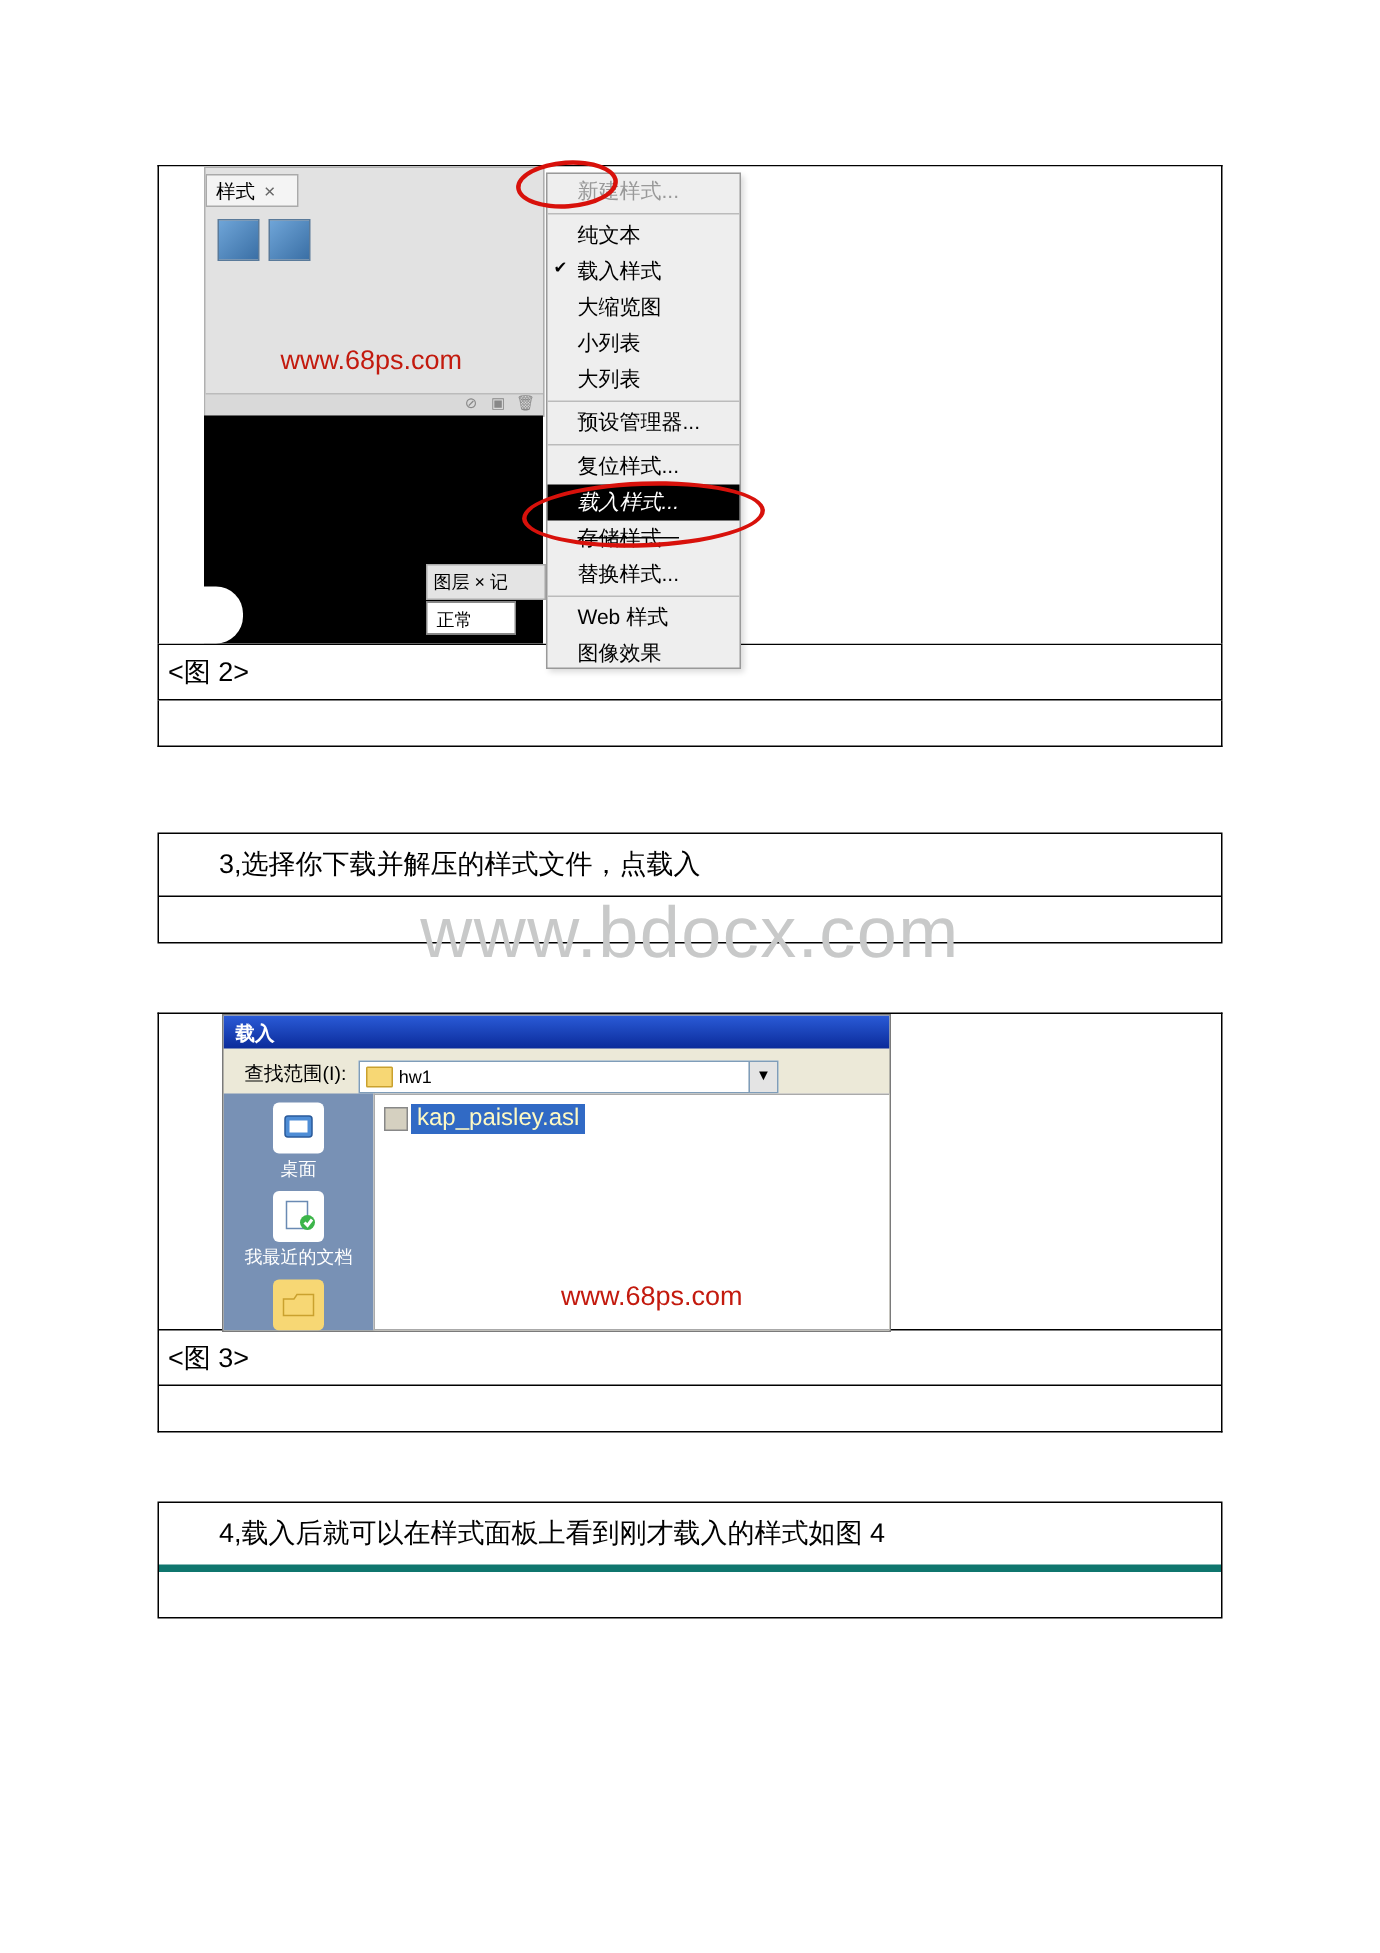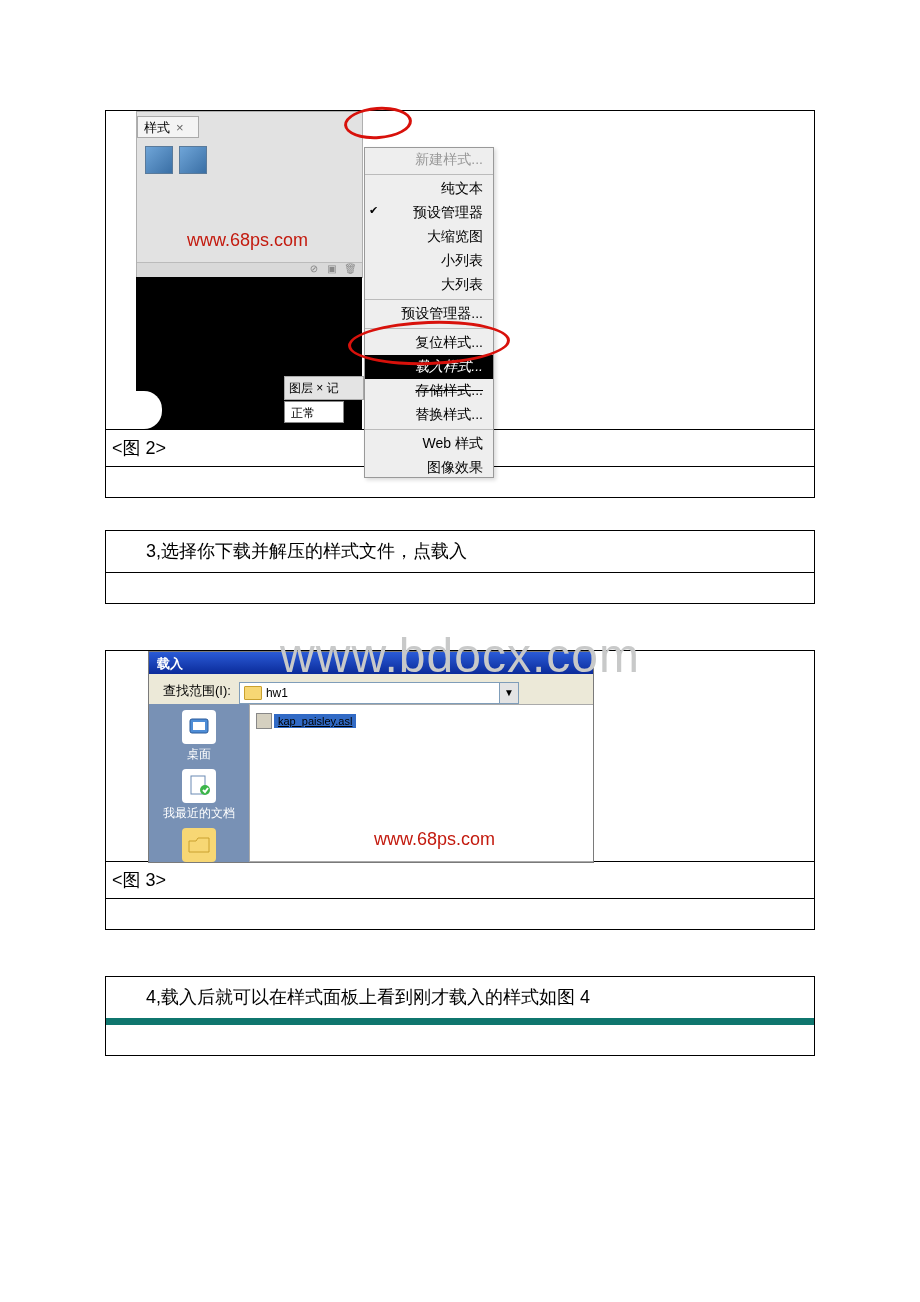--- a/index.html
+++ b/index.html
@@ -37,21 +37,20 @@
     top: 595px;
     left: 0;
     width: 920px;
     text-align: center;
     font-size: 48px;
     color: #c8c9c9;
     letter-spacing: 1px;
     z-index: 10;
     pointer-events: none;
     font-family: Arial, sans-serif;
-    margin-top: 33px;
   }
 
   
   .fig2 {
     height: 318px;
     position: relative;
     background: #fff;
   }
   .fig2 .stylespanel {
     position: absolute;
@@ -114,27 +113,26 @@
     box-sizing: border-box;
   }
   .fig2 .normalsel {
     position: absolute; left: 178px; top: 290px;
     width: 60px; height: 22px;
     background: #fff; border: 1px solid #888;
     font-size: 12px; padding: 3px 6px;
     box-sizing: border-box;
   }
   .fig2 .menu {
-    position: absolute; left: 258px; top: 36px;
+    position: absolute; left: 258px; top: 4px;
     width: 128px;
     background: #eee;
     border: 1px solid #999;
     box-shadow: 2px 2px 4px rgba(0,0,0,0.15);
     font-size: 14px;
-    text-align: right;
   }
   .fig2 .menu .mi {
     padding: 3px 10px 3px 20px;
     position: relative;
   }
   .fig2 .menu .mi.check::before {
     content: "✔";
     position: absolute; left: 4px; font-size: 11px;
   }
   .fig2 .menu .sep {
@@ -233,24 +231,23 @@
     position: absolute; left: 100px; top: 52px;
     right: 0; bottom: 0;
     background: #fff;
     border: 1px solid #aaa;
     border-right: none;
     padding: 6px;
   }
   .fig3 .filesel {
     display: inline-block;
     background: #316ac5;
-    color: #000000;
-    font-size: 11px;
+    color: #fef9c3;
+    font-size: 16px;
     padding: 1px 4px;
-    text-decoration: underline;
   }
   .fig3 .fileicon {
     display: inline-block;
     width: 14px; height: 14px;
     background: #d5d0c0;
     border: 1px solid #888;
     vertical-align: middle;
     margin-right: 2px;
   }
   .fig3 .url2 {
@@ -259,21 +256,21 @@
     color: #c31a0e; font-size: 18px; font-family: Arial;
   }
 
   .blank {
     border: 1px solid #000;
     border-top: none;
     height: 30px;
   }
   .section-wrap {
     border: 1px solid #000;
-    margin-top: 32px;
+    margin-top: 57px;
   }
   .section-wrap3 {
     border: 1px solid #000;
     margin-top: 46px;
   }
 </style>
 </head>
 <body>
 
 <div class="watermark">www.bdocx.com</div>
@@ -300,21 +297,21 @@
       </div>
       <div class="black"></div>
       <div class="notch"></div>
       <div class="layerpanel">图层 × 记</div>
       <div class="normalsel">正常</div>
 
       <div class="menu">
         <div class="mi" style="color:#999">新建样式...</div>
         <div class="sep"></div>
         <div class="mi">纯文本</div>
-        <div class="mi check">预设管理器</div>
+        <div class="mi check">载入样式</div>
         <div class="mi">大缩览图</div>
         <div class="mi">小列表</div>
         <div class="mi">大列表</div>
         <div class="sep"></div>
         <div class="mi">预设管理器...</div>
         <div class="sep"></div>
         <div class="mi">复位样式...</div>
         <div class="mi hl">载入样式...</div>
         <div class="mi" style="text-decoration:line-through">存储样式...</div>
         <div class="mi">替换样式...</div>
@@ -381,17 +378,17 @@
           </div>
         </div>
         <div class="url2">www.68ps.com</div>
       </div>
     </div>
     <div class="caption-cell">&lt;图 3&gt;</div>
     <div class="blank"></div>
   </div>
 
   <div class="section-wrap3">
-    <div class="text-cell" style="border:none;border-bottom:7px solid #0f766e">4,载入后就可以在样式面板上看到刚才载入的样式如图 4</div>
+    <div class="text-cell" style="border:none;border-bottom:5px solid #0f766e">4,载入后就可以在样式面板上看到刚才载入的样式如图 4</div>
     <div style="height:30px"></div>
   </div>
 
 </div>
 
 </body></html>

